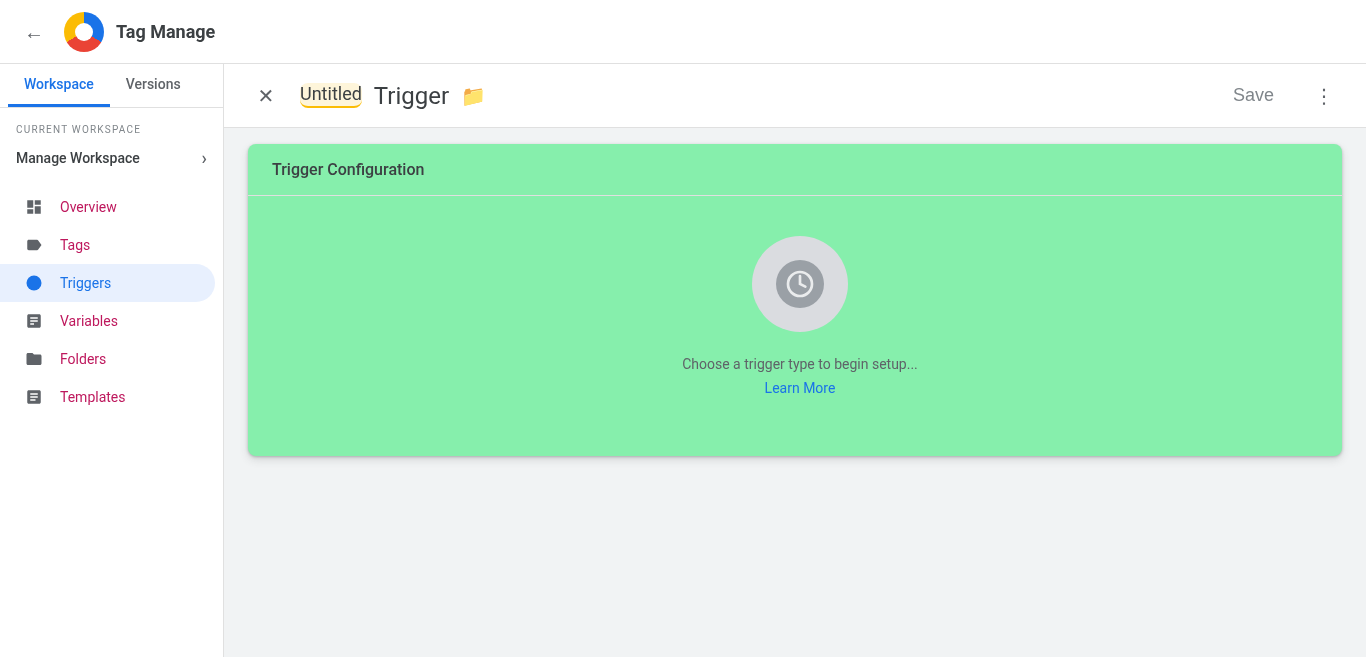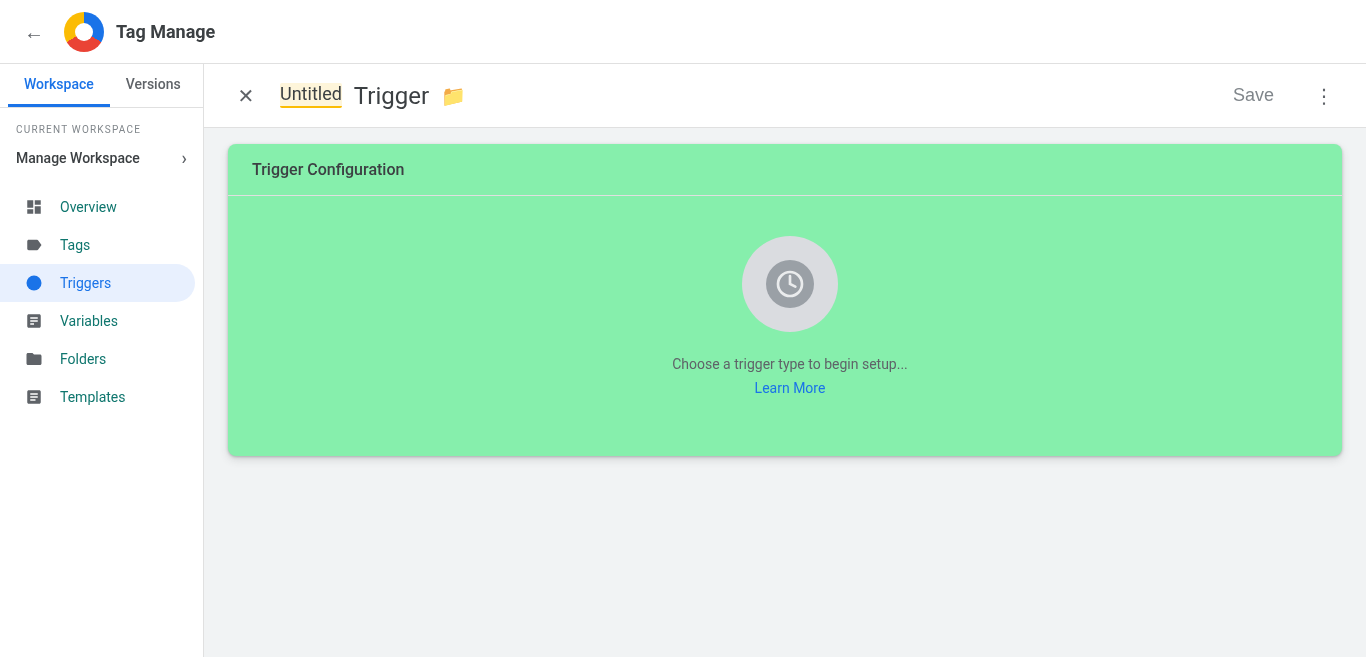--- a/index.html
+++ b/index.html
@@ -51,21 +51,21 @@
 
     
     .content-area {
       display: flex;
       flex: 1;
       overflow: hidden;
     }
 
     
     .sidebar {
-      width: 204px;
+      width: 224px;
       background: #fff;
       border-right: 1px solid #e0e0e0;
       display: flex;
       flex-direction: column;
       flex-shrink: 0;
     }
     .sidebar-tabs {
       display: flex;
       border-bottom: 1px solid #e0e0e0;
       padding: 0 8px;
@@ -111,21 +111,21 @@
     .sidebar-nav {
       flex: 1;
       padding: 8px 0;
     }
     .nav-item {
       display: flex;
       align-items: center;
       gap: 16px;
       padding: 10px 24px;
       font-size: 14px;
-      color: #0f766e;
+      color: #be185d;
       cursor: pointer;
       border-radius: 0 24px 24px 0;
       margin-right: 8px;
     }
     .nav-item.active {
       background: #e8f0fe;
       color: #1a73e8;
     }
     .nav-item.active .nav-icon { color: #1a73e8; }
     .nav-icon {
@@ -335,21 +335,21 @@
       </div>
 
     </nav>
   </div>
 
   <div class="main-panel">
 
     <div class="dialog-header">
       <div class="dialog-close">✕</div>
       <div class="dialog-title-area">
-        <span style="font-size:18px; color:#3c4043; font-weight:400; border-bottom: 2.5px solid #fbbc04; padding-bottom:2px; background: rgba(251,188,4,0.15); border-radius:2px;">Untitled</span>
+        <span style="font-size:18px; color:#3c4043; font-weight:400; border-bottom: 2.5px solid #fbbc04; padding-bottom:2px; background: rgba(251,188,4,0.15); border-radius:8px;">Untitled</span>
         <span style="font-size:24px; color:#3c4043; font-weight:400;">Trigger</span>
         <span class="folder-icon">📁</span>
       </div>
       <div class="dialog-actions">
         <button class="save-btn">Save</button>
         <div class="more-btn">⋮</div>
       </div>
     </div>
 
     <div class="trigger-card">

